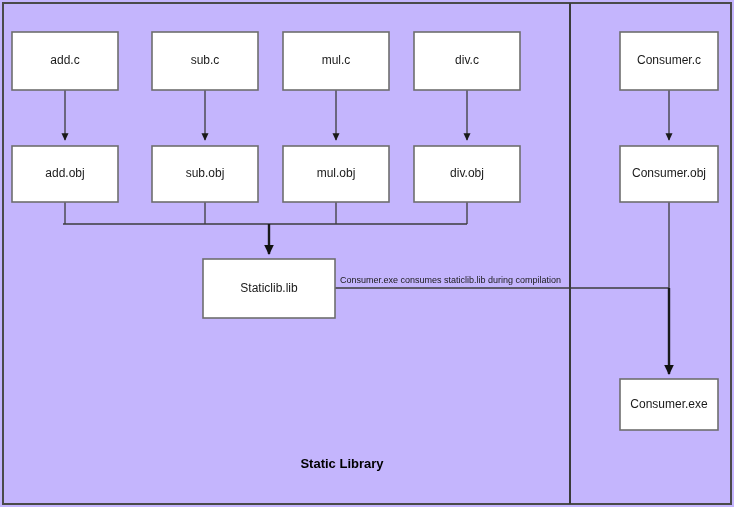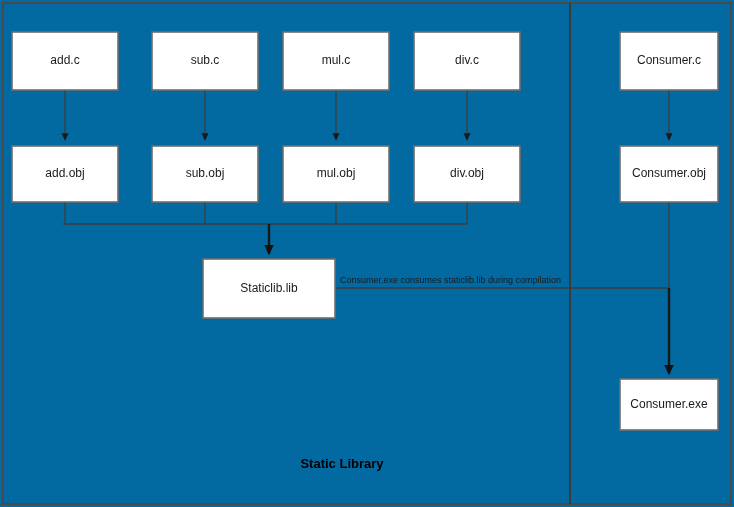--- a/index.html
+++ b/index.html
@@ -7,21 +7,21 @@
     padding: 0;
     background: #ffffff;
   }
   body {
     font-family: "Liberation Sans", sans-serif;
   }
   #canvas {
     position: relative;
     width: 734px;
     height: 507px;
-    background: #0369a1;
+    background: #c4b5fd;
     overflow: hidden;
   }
   #diagram-svg {
     position: absolute;
     left: 0;
     top: 0;
     width: 734px;
     height: 507px;
   }
   .node-label {

